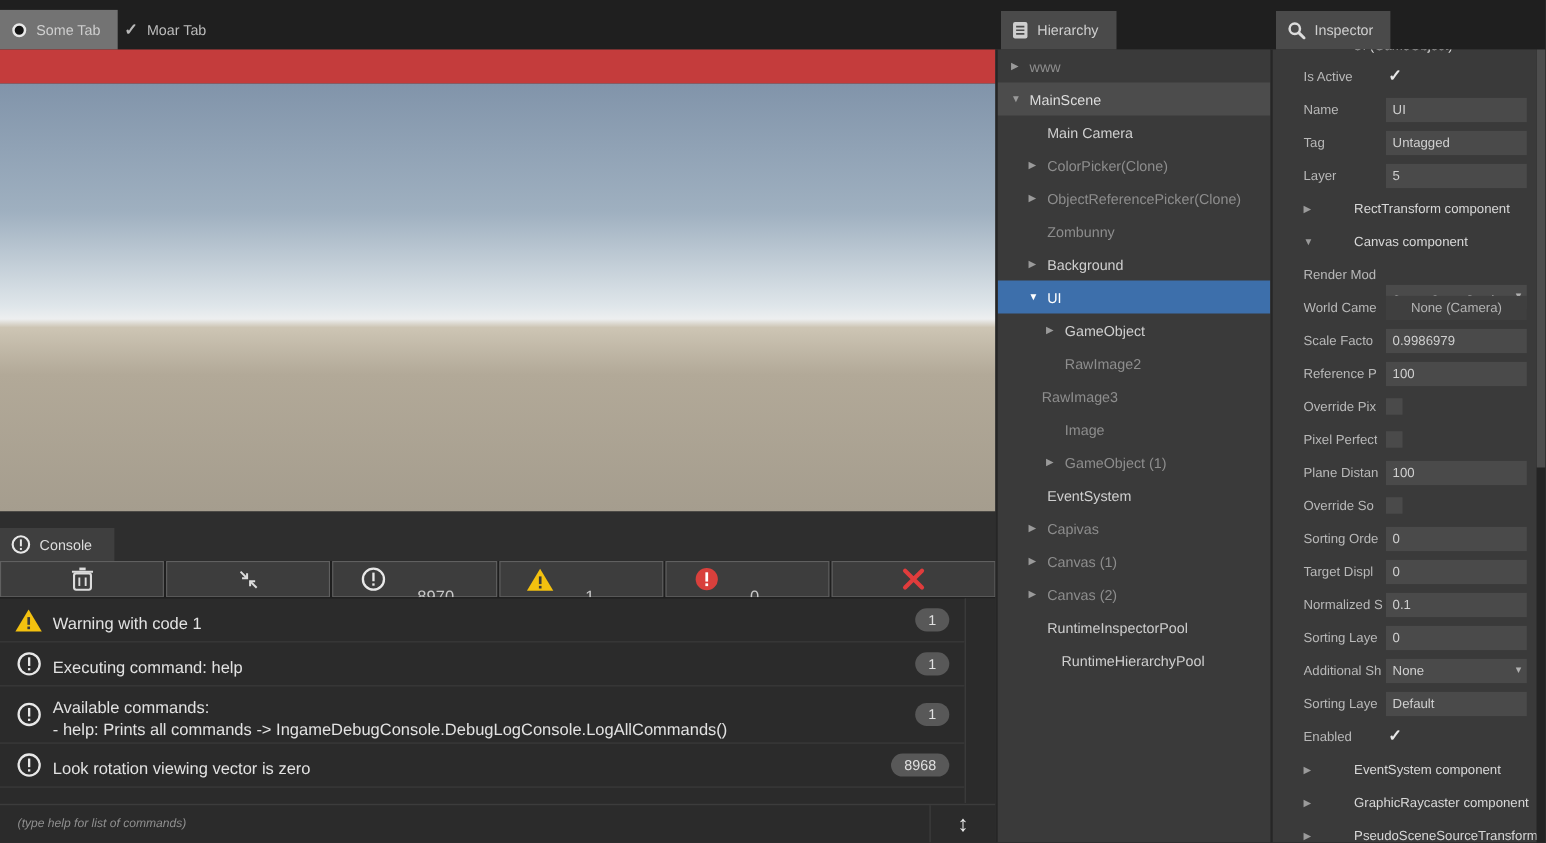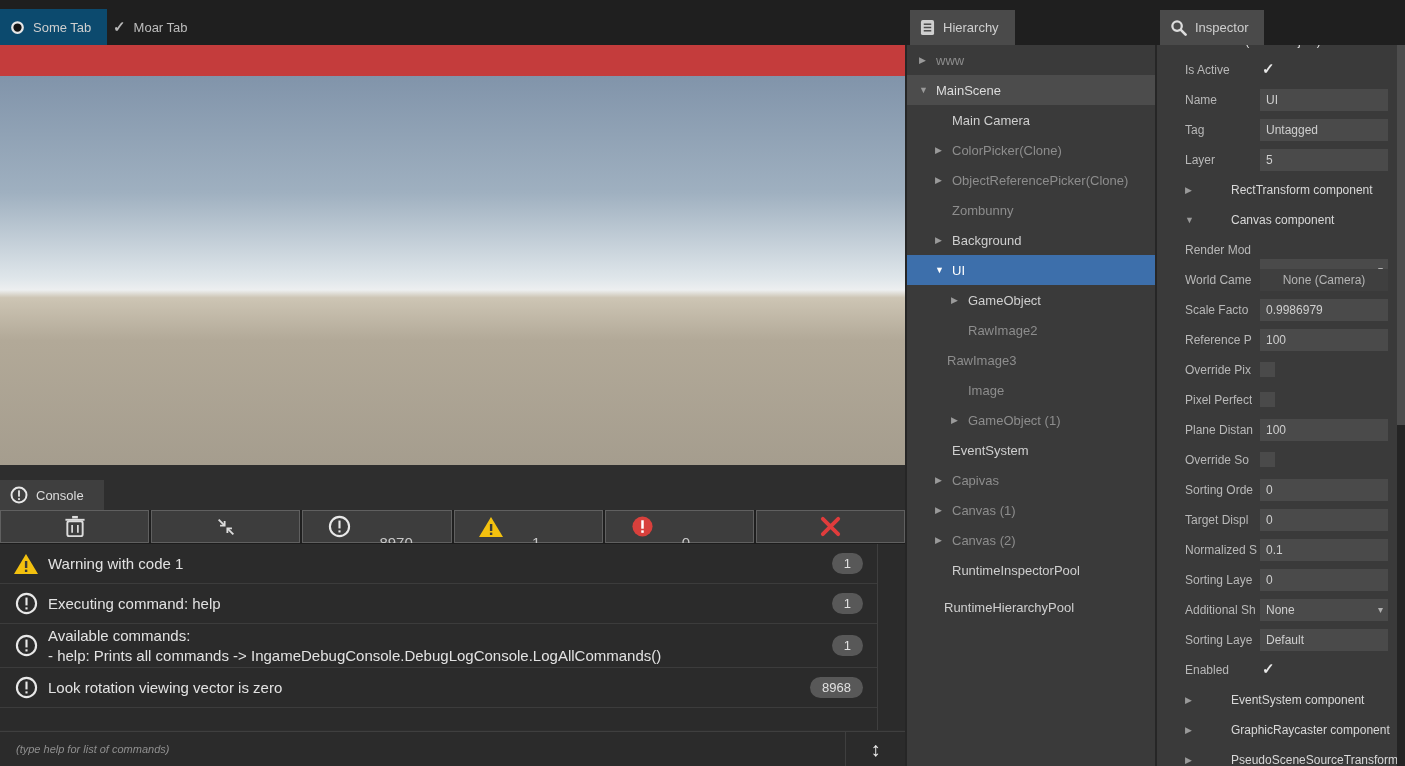--- a/index.html
+++ b/index.html
@@ -5,21 +5,21 @@
   * { margin:0; padding:0; box-sizing:border-box; }
   html,body { width:1405px; height:766px; overflow:hidden; background:#2e2e2e;
               font-family:"Liberation Sans", sans-serif; }
   #root { position:relative; width:1405px; height:766px; }
   .abs { position:absolute; }
 
   
   #topbar { left:0; top:0; width:1405px; height:45px; background:#1f1f1f; }
   .tab { position:absolute; display:flex; align-items:center; gap:8px;
          color:#cfcfcf; font-size:13px; cursor:default; white-space:nowrap; }
-  #tab-some { left:0; top:9px; height:36px; background:#0c4a6e; padding:0 16px 0 10px; }
+  #tab-some { left:0; top:9px; height:36px; background:#737373; padding:0 16px 0 10px; }
   #tab-moar { left:101px; top:9px; height:36px; padding:0 16px 0 12px; color:#bdbdbd; }
   #tab-hier { left:910px; top:10px; height:35px; background:#4a4a4a; padding:0 16px 0 10px; }
   #tab-insp { left:1160px; top:10px; height:35px; background:#4a4a4a; padding:0 16px 0 10px; }
   .checkglyph { color:#b8b8b8; font-size:15px; font-weight:bold; }
 
   
   #alert-bar { left:0; top:45px; width:905px; height:31px; background:var(--c-alert_red,#c43c3c); }
   #scene { left:0; top:76px; width:905px; height:389px;
     background:linear-gradient(180deg,
       #8194aa 0%, #9fb0c0 30%, #dfe6ea 52%, #edeff0 55%,
@@ -39,21 +39,21 @@
 
   #log-area { position:absolute; left:0; top:78px; width:905px; height:187px;
               background:#2b2b2b; border-top:1px solid #1c1c1c; }
   #log-list { position:absolute; left:0; top:0; right:28px; bottom:0; overflow:hidden; }
   #log-scroll { position:absolute; right:0; top:0; bottom:0; width:28px;
                 background:#2b2b2b; border-left:1px solid #3f3f3f; }
   .log-row { display:flex; align-items:center; min-height:40px;
              border-bottom:1px solid #3c3c3c; padding:2px 0; }
   .log-icon { width:32px; margin:0 6px 0 10px; flex:none; display:flex;
               align-items:center; justify-content:center; }
-  .log-text { flex:1; color:#e2e2e2; font-size:15px; white-space:pre-line; line-height:1.3; }
+  .log-text { flex:1; color:#e2e2e2; font-size:15px; white-space:pre-line; line-height:1.3;margin-top:8px; }
   .log-badge { flex:none; margin:0 14px; background:#585858; color:#e0e0e0;
                border-radius:11px; padding:3px 12px; font-size:13px;
                min-width:22px; text-align:center; }
 
   #console-input-row { position:absolute; left:0; top:266px; width:905px; height:35px;
                        display:flex; background:#2b2b2b; border-top:1px solid #3f3f3f; }
   #console-input { flex:1; background:transparent; border:none; outline:none;
                    color:#22c55e; font-size:11px; font-style:italic; padding:0 16px;
                    font-family:"Liberation Sans", sans-serif; }
   #console-input::placeholder { color:#8f8f8f; font-style:italic; }
@@ -344,21 +344,21 @@
           <span class="h-label">Canvas (1)</span>
         </div>
         <div class="h-row dim" style="padding-left: 28px;">
           <span class="h-arrow">▶</span>
           <span class="h-label">Canvas (2)</span>
         </div>
         <div class="h-row normal" style="padding-left: 28px;">
           <span class="h-arrow"></span>
           <span class="h-label">RuntimeInspectorPool</span>
         </div>
-        <div class="h-row normal" style="padding-left: 20px; align-items: flex-end;">
+        <div class="h-row normal" style="padding-left: 41px;">
           <span class="h-arrow"></span>
           <span class="h-label">RuntimeHierarchyPool</span>
         </div>
       </div>
   </div>
 
   <div class="abs" id="inspector">
     <div id="i-list">
         <div class="i-row partial">
           <div class="partial-inner">

